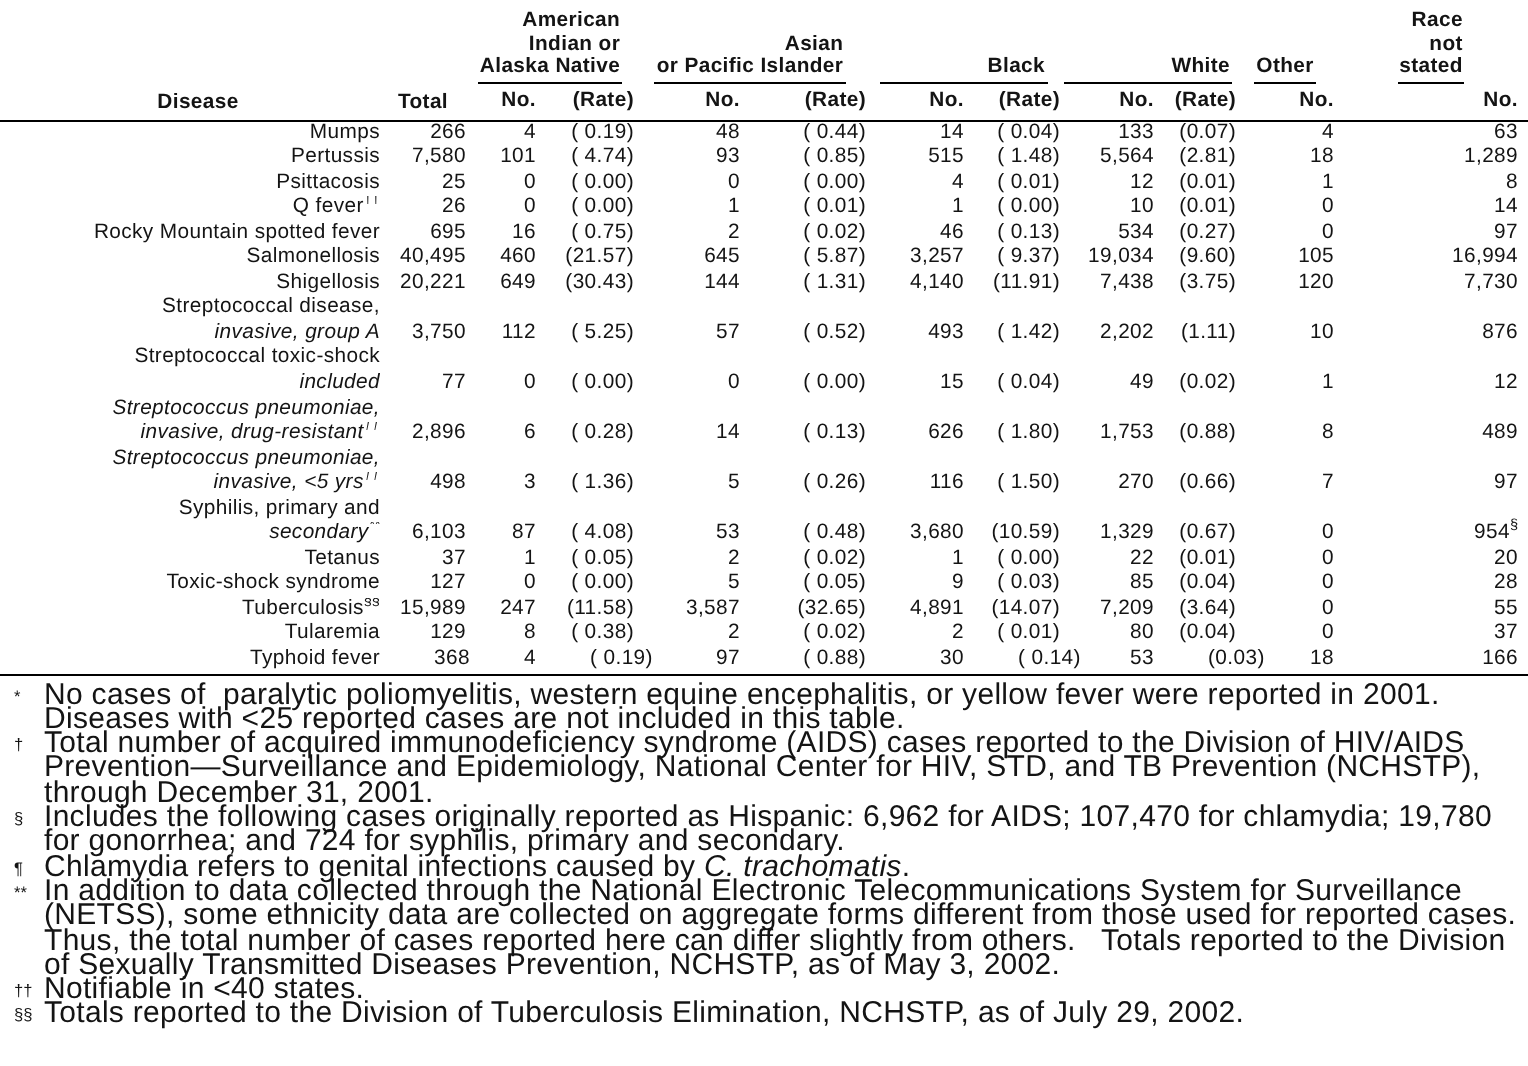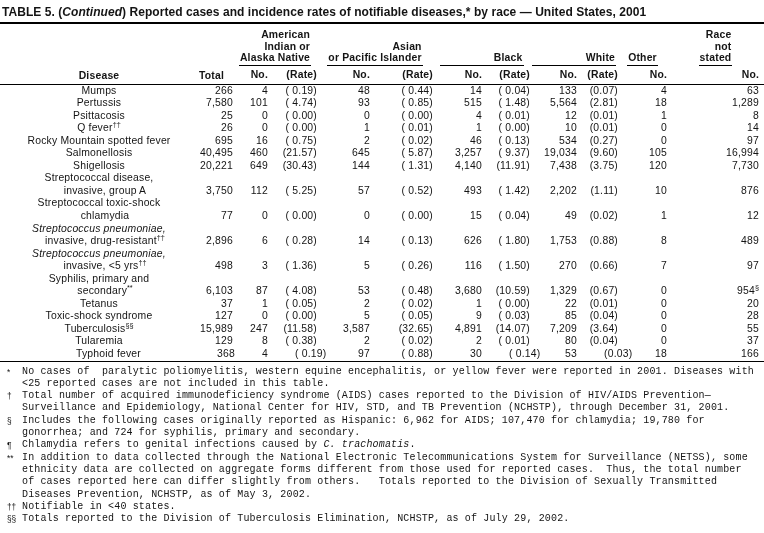--- a/index.html
+++ b/index.html
@@ -30,44 +30,41 @@
   th.disease-h { text-align:left; padding:0 0 3px 8px;margin-top:28px; }
   th.total-h { text-align:right; padding:0 0 3px 0; }
   #sub-row th { text-align:right; padding:3px 0 4px 0; white-space:pre; }
   #sub-row th:last-child { padding-right:5px; }
 
   tbody td {
     text-align:right; white-space:pre; padding:0;
     line-height:12.55px; height:12.55px;
   }
   tbody td:last-child { padding-right:5px; }
-  td.d { text-align:center; padding-left:8px; white-space:nowrap; overflow:hidden; }
-  td.d.ind { padding-left:20px; }
+  td.d { text-align:right; padding-left:8px; white-space:nowrap; overflow:hidden; }
+  td.d.ind { padding-left:20px;font-style:italic; }
   tr.last td { border-bottom:1.4px solid #000;padding-left:27px; }
 
   
   .footnotes { padding-top:4px; }
   .fn { display:flex; align-items:flex-start; }
   .fn-m {
     flex:0 0 22px; box-sizing:border-box; padding-left:7px;
     font-size:8.3px; line-height:12.3px; white-space:nowrap;
   }
   .fn-t {
-    flex:1; font-size:10px; line-height:12.3px; letter-spacing:0.15px;
-    white-space:pre-wrap; padding-right:4px;font-family:Liberation Mono, monospace;
+    flex:1; font-size:15px; line-height:12.3px; letter-spacing:0.15px;
+    white-space:pre-wrap; padding-right:4px;
   }
 </style>
 </head>
 <body>
 
 <div class="page">
 
-  <div class="title">
-    <span>TABLE 5. (</span><span class="it">Continued</span><span>) Reported cases and incidence rates of notifiable diseases,* by race — United States, 2001</span>
-  </div>
 
   <table class="tbl">
     <colgroup>
       <col style="width:190px">
         <col style="width:43px">
         <col style="width:35px">
       <col style="width:49px">
         <col style="width:53px">
         <col style="width:63px">
       <col style="width:49px">
@@ -216,21 +213,21 @@
           <td>2,202</td>
           <td>(1.11)</td>
           <td>10</td>
           <td>876</td>
         </tr>
         <tr>
           <td class="d">Streptococcal toxic-shock</td>
           <td colspan="11"></td>
         </tr>
         <tr>
-          <td class="d ind">chlamydia</td>
+          <td class="d ind">included</td>
           <td>77</td>
           <td>0</td>
           <td>( 0.00)</td>
           <td>0</td>
           <td>( 0.00)</td>
           <td>15</td>
           <td>( 0.04)</td>
           <td>49</td>
           <td>(0.02)</td>
           <td>1</td>

